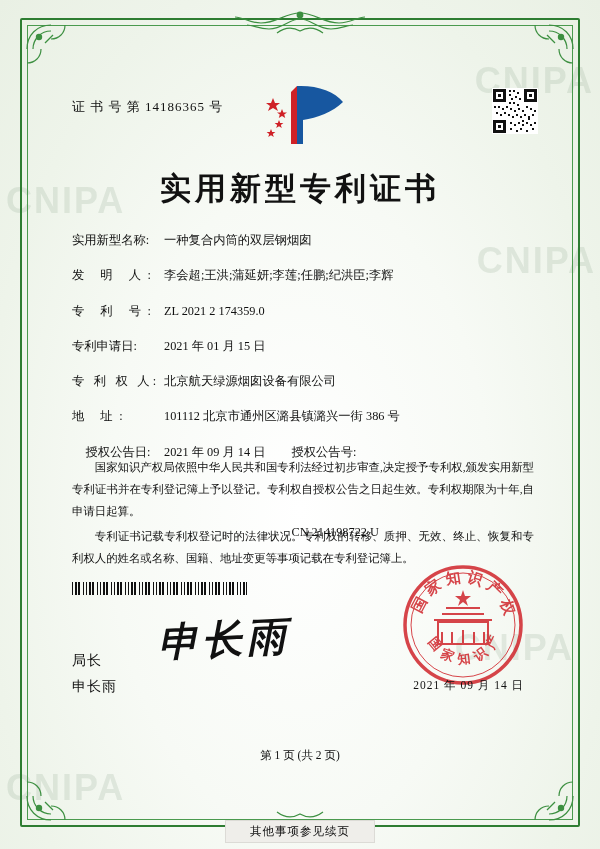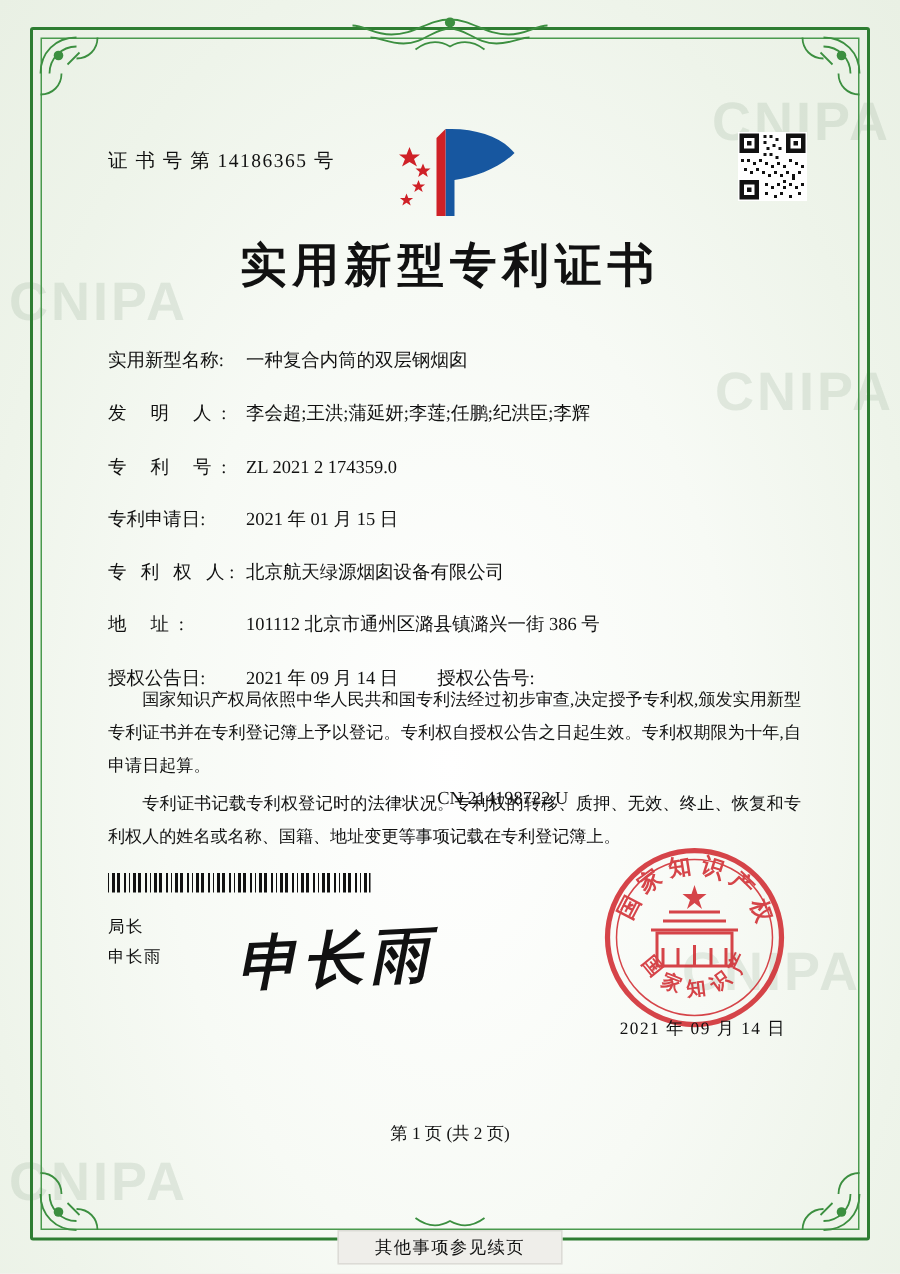--- a/index.html
+++ b/index.html
@@ -58,39 +58,39 @@
   }
   .qr{
     position:absolute;right:14px;top:28px;
     width:46px;height:46px;
   }
   .logo{
     position:absolute;left:50%;top:22px;transform:translateX(-50%);
     width:98px;height:66px;
   }
   .title{
-    position:absolute;left:0;right:0;top:96px;
+    position:absolute;left:0;right:0;top:108px;
     text-align:center;
     font-size:31px;font-weight:bold;letter-spacing:4px;
     font-family:"Liberation Serif","DejaVu Serif",serif;
   }
   .fields{
     position:absolute;left:24px;right:18px;top:174px;
     font-size:12.3px;line-height:1;
   }
   .row{display:flex;align-items:baseline;margin-bottom:23px;}
   .lbl{
     flex:0 0 92px;
     letter-spacing:0;
     white-space:nowrap;
   }
   .lbl.sp{letter-spacing:6.5px;}
   .lbl.sp2{letter-spacing:3.2px;}
   .val{flex:1 1 auto;}
-  .row2{display:flex;align-items:baseline;margin-bottom:19px;}
+  .row2{display:flex;align-items:baseline;margin-bottom:19px;text-align:center;}
   .half{display:flex;align-items:baseline;}
   .half .lbl{flex:0 0 92px;}
   .half2{display:flex;align-items:baseline;margin-left:26px;flex-direction:column;}
   .half2 .lbl{flex:0 0 80px;}
 
   .para{
     position:absolute;left:24px;right:18px;top:396px;
     font-size:11.4px;line-height:1.95;
     text-align:justify;
     text-indent:2em;
@@ -98,22 +98,22 @@
   .para p{margin:0 0 2px 0;}
 
   .barcode{
     position:absolute;left:24px;top:522px;
     height:13px;width:175px;
     background:repeating-linear-gradient(90deg,
       #111 0 1px, transparent 1px 3px, #111 3px 5px, transparent 5px 6px,
       #111 6px 8px, transparent 8px 11px, #111 11px 12px, transparent 12px 14px);
   }
   .sig-block{
-    position:absolute;left:24px;top:548px;
-    font-size:11px;line-height:1.85;letter-spacing:1px;
+    position:absolute;left:24px;top:588px;
+    font-size:14px;line-height:1.85;letter-spacing:1px;
   }
   .handsign{
     position:absolute;left:110px;top:552px;
     font-size:40px;
     font-family:"DejaVu Serif",serif;
     font-style:italic;font-weight:bold;
     letter-spacing:4px;
     color:#111;
     transform:rotate(-3deg);
   }

